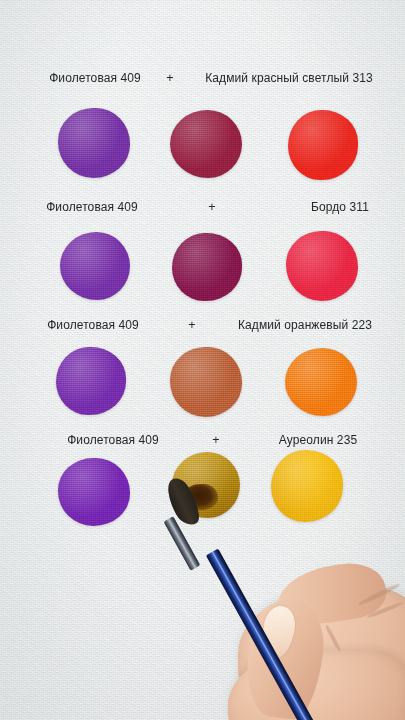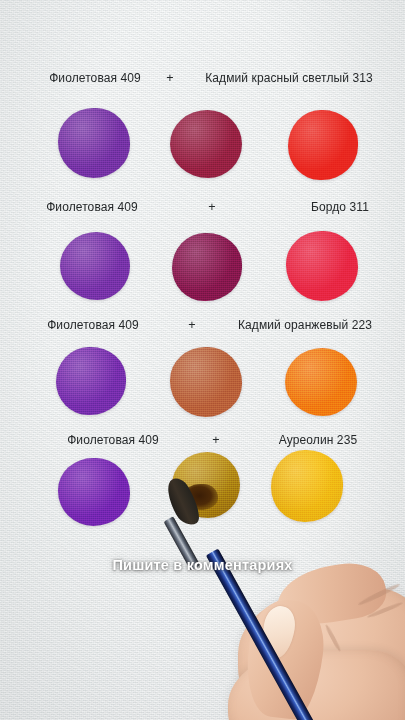--- a/index.html
+++ b/index.html
@@ -216,21 +216,20 @@
       <span class="plus" style="left:216px;">+</span>
       <span style="left:318px;">Ауреолин 235</span>
     </div>
     <div class="swatch sw-a" style="left:58px;  top:458px; width:72px; height:68px; background:#6d24ac;"></div>
     <div class="swatch sw-b" style="left:172px; top:452px; width:68px; height:66px; background:linear-gradient(150deg,#c79a1a 0%,#b4871a 40%,#a2760f 70%,#8d6410 100%);">
     </div>
     <div class="wet-blot" style="left:184px; top:484px; width:34px; height:26px;"></div>
     <div class="swatch sw-c" style="left:271px; top:450px; width:72px; height:72px; background:radial-gradient(ellipse at 60% 20%, #f5bc14 0%, #f0b412 45%, #e0a310 100%);"></div>
   </div>
 
-  <div class="caption" style="top:557px;">Пишите в комментариях</div>
 
   <div class="hand">
 
     <div class="palm" style="left:238px; top:588px; width:190px; height:150px; border-radius:52% 28% 20% 34% / 44% 36% 40% 48%;"></div>
     <div class="palm" style="left:228px; top:650px; width:185px; height:110px; border-radius:46% 24% 12% 30% / 50% 34% 26% 44%;"></div>
 
     <div class="finger" style="left:276px; top:566px; width:110px; height:56px; border-radius:60% 42% 34% 52% / 70% 58% 46% 42%; transform:rotate(-9deg);"></div>
 
     <div class="finger" style="left:248px; top:600px; width:74px; height:118px; border-radius:48% 44% 30% 40% / 36% 42% 58% 54%; transform:rotate(7deg); background:linear-gradient(115deg,#f2d0b8 0%,#e7bb9e 50%,#d6a184 100%);"></div>
 

